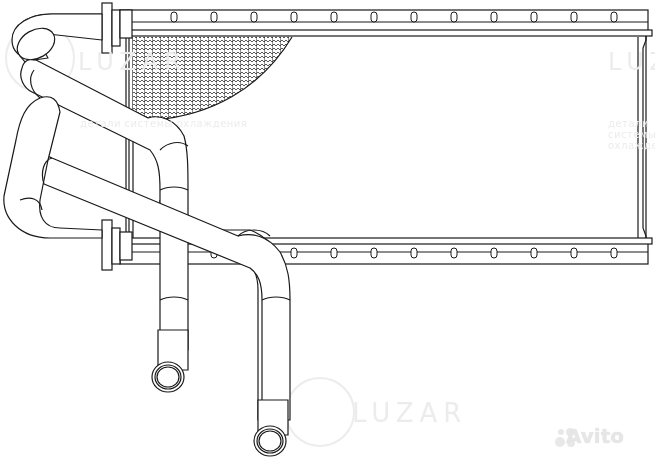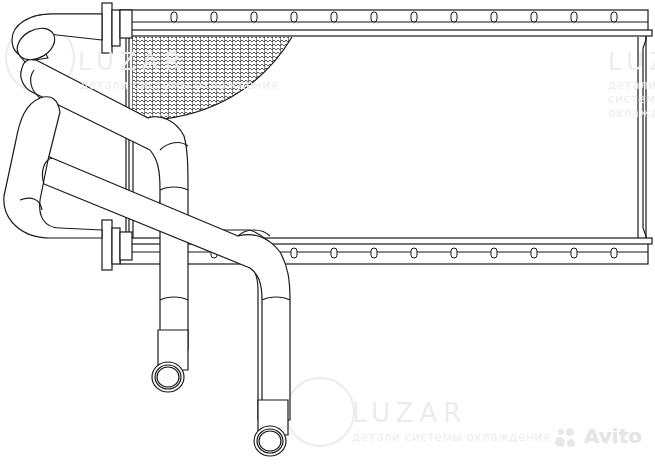--- a/index.html
+++ b/index.html
@@ -1,26 +1,26 @@
 <!DOCTYPE html>
 <html><head>
 <meta charset="utf-8">
 <style>
   html, body { margin:0; padding:0; background:#ffffff; }
   body { width:655px; height:465px; overflow:hidden; position:relative; font-family:"Liberation Sans", sans-serif; }
   #drawing { position:absolute; left:0; top:0; width:655px; height:465px; }
   .wm-text { position:absolute; color:#ececec; font-weight:normal; letter-spacing:6px; font-family:"DejaVu Sans", sans-serif; }
-  .wm-sub { position:absolute; color:#ececec; font-size:12px; letter-spacing:0.5px; font-family:"DejaVu Sans", sans-serif; }
+  .wm-sub { position:absolute; color:#ececec; font-size:10px; letter-spacing:0.5px; font-family:"DejaVu Sans", sans-serif;margin-top:40px; }
   .wm-luzar-main { left:352px; top:398px; font-size:26px; }
   .wm-luzar-main-sub { left:352px; top:430px; }
   .wm-luzar-tl { left:78px; top:48px; font-size:24px; }
   .wm-luzar-tl-sub { left:80px; top:78px; }
   .wm-luzar-tr { left:608px; top:48px; font-size:24px; }
   .wm-luzar-tr-sub { left:608px; top:78px; }
-  .avito { position:absolute; left:584px; top:424px; font-size:20px; font-weight:bold; color:#e6e6e6; text-shadow:0 0 1px #d8d8d8; font-family:"DejaVu Sans", sans-serif; }
+  .avito { position:absolute; left:566px; top:424px; font-size:20px; font-weight:bold; color:#e6e6e6; text-shadow:0 0 1px #d8d8d8; font-family:"DejaVu Sans", sans-serif; }
   .avito-dots { position:absolute; left:554px; top:427px; width:26px; height:22px; }
 </style>
 </head>
 <body>
 
 <svg id="drawing" viewBox="0 0 655 465" xmlns="http://www.w3.org/2000/svg">
   <defs>
     <pattern id="fins" width="8" height="4" patternUnits="userSpaceOnUse">
       <rect width="8" height="4" fill="#ffffff"></rect>
       <path d="M0 2 L2 0 L4 2 L6 0 L8 2" stroke="#333" stroke-width="0.8" fill="none"></path>

